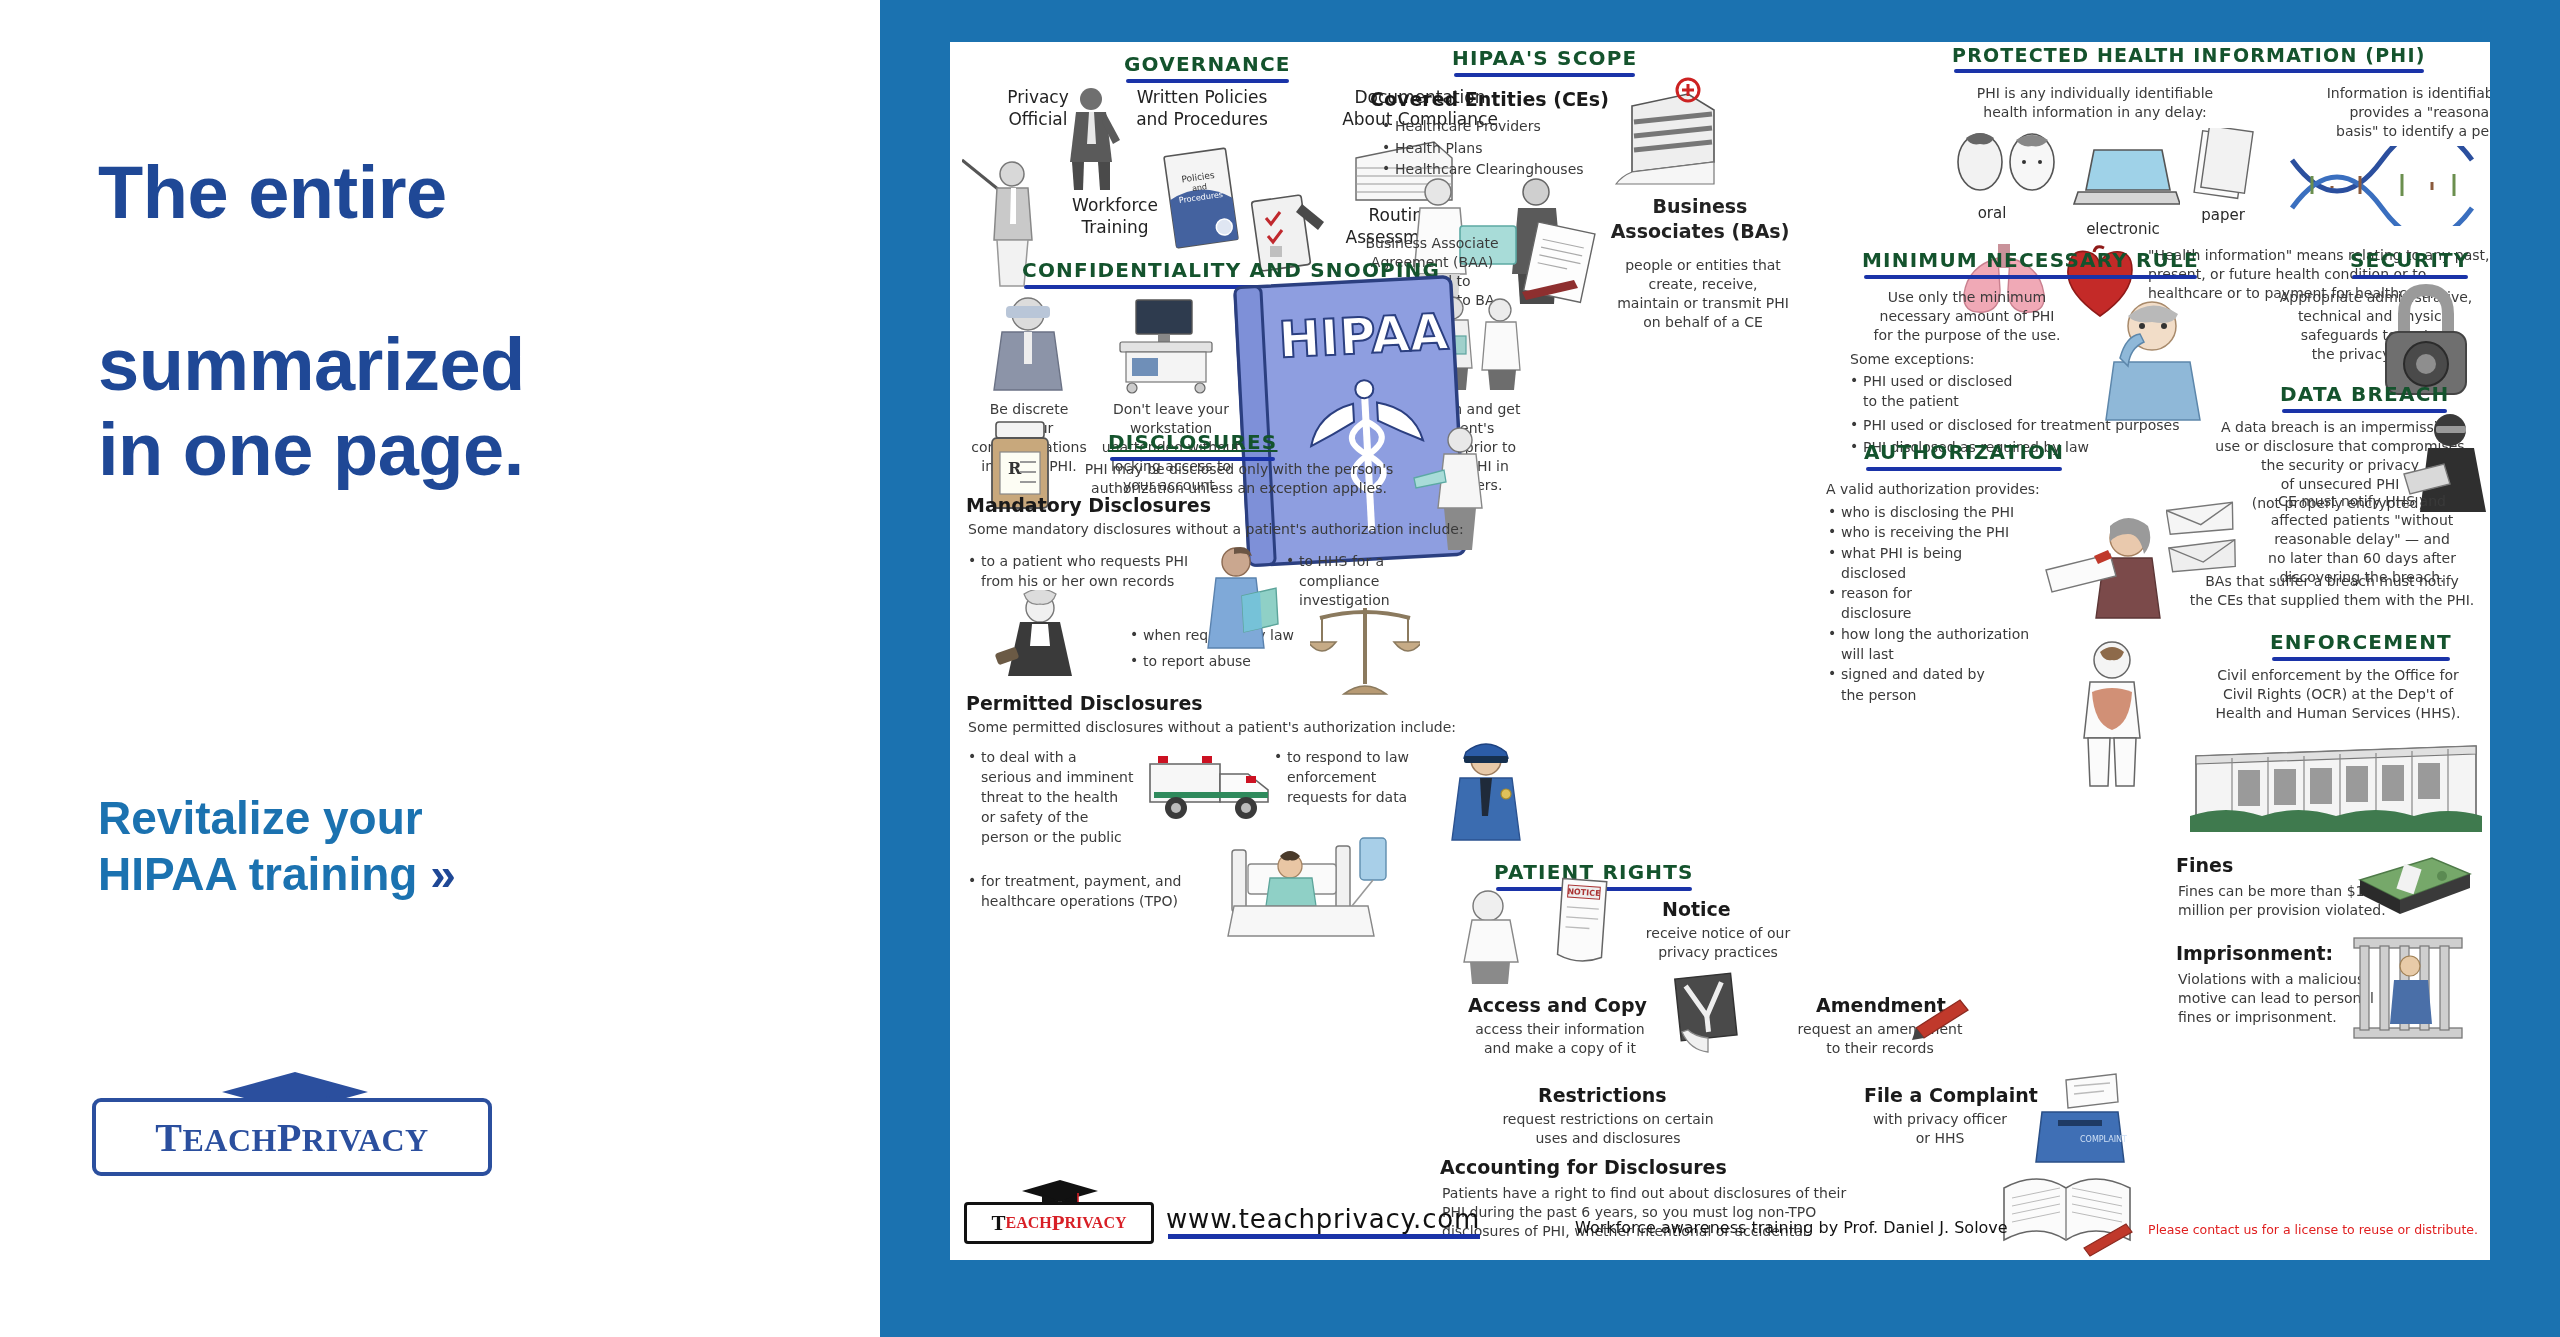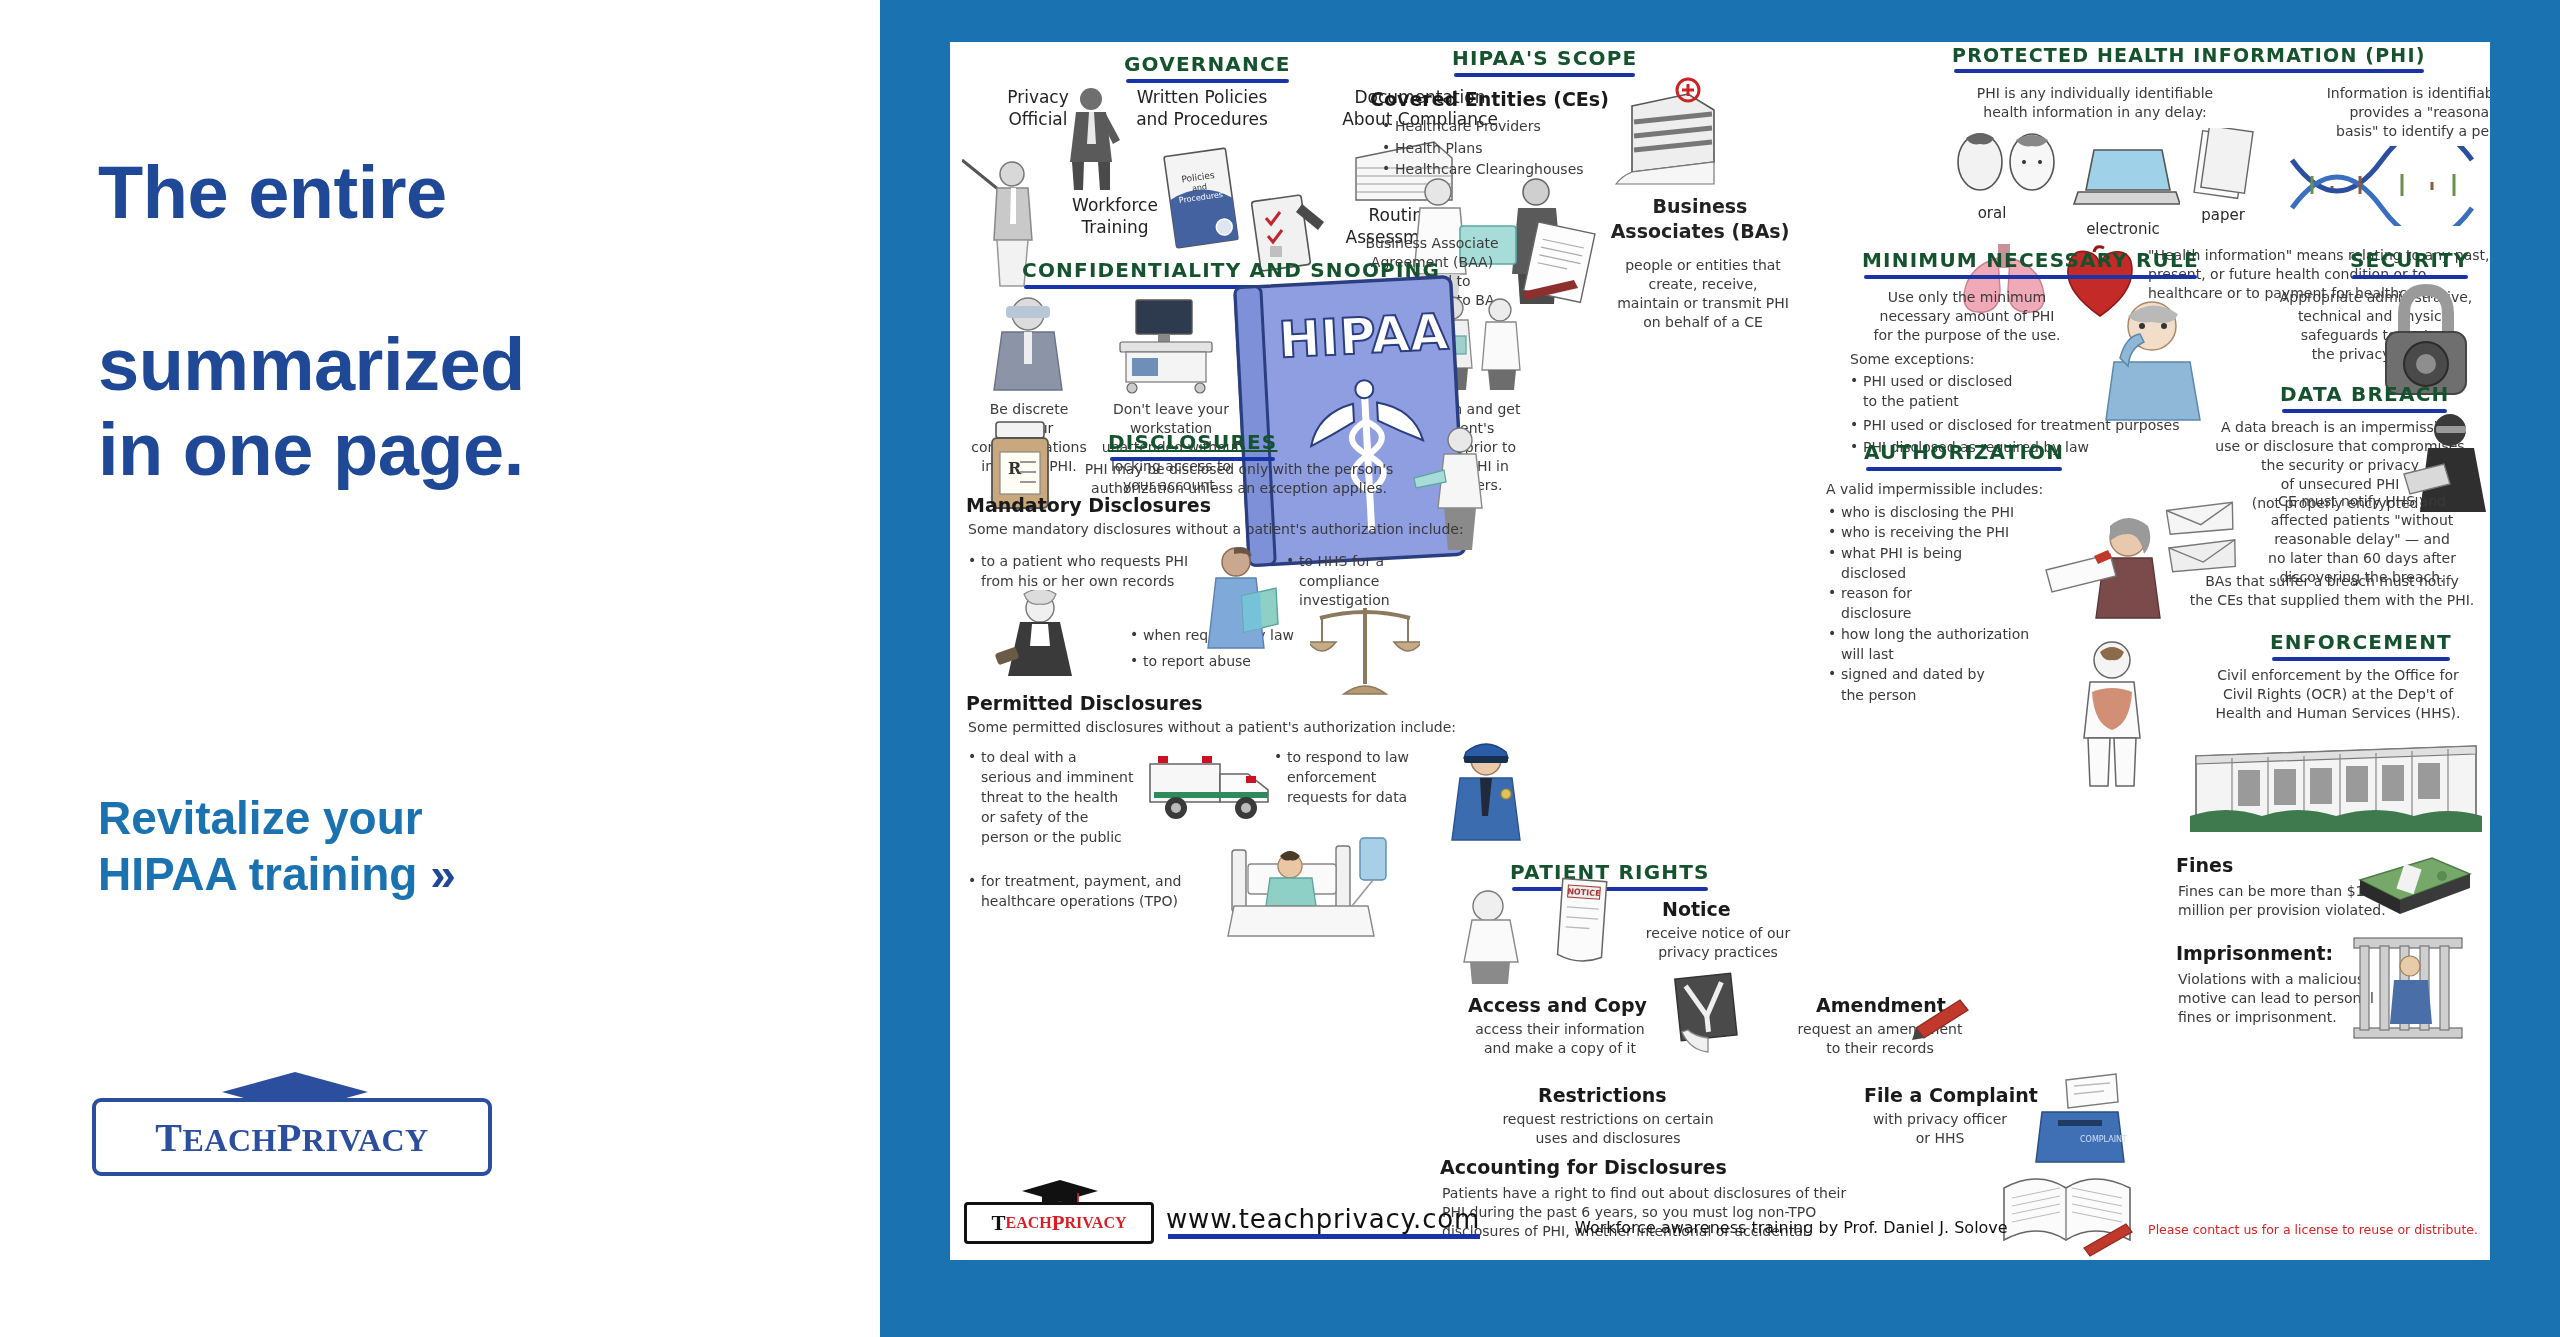--- a/index.html
+++ b/index.html
@@ -643,21 +643,21 @@
           <path d="M6 44 L72 52 L66 78 L4 68 Z" fill="#eeeeee" stroke="#777" stroke-width="1.4"></path>
           <path d="M6 44 L36 66 L72 52" fill="none" stroke="#777" stroke-width="1.4"></path>
         </g>
       </svg>
     </div>
 
     <div class="body-txt c" style="left:1232px; top:530px; width:300px; white-space:pre-line; font-size:14px;">BAs that suffer a breach must notify
 the CEs that supplied them with the PHI.</div>
 
     <div class="sec-title" style="left:914px; top:398px;">AUTHORIZATION</div>
-    <div class="body-txt" style="left:876px; top:438px; font-size:14px;">A valid impermissible includes:</div>
+    <div class="body-txt" style="left:876px; top:438px; font-size:14px;">A valid authorization provides:</div>
     <ul class="blist body-txt" style="left:878px; top:460px; width:250px; font-size:14px; line-height:1.45;">
       <li>who is disclosing the PHI</li>
       <li>who is receiving the PHI</li>
       <li style="white-space:pre-line;">what PHI is being
 disclosed</li>
       <li style="white-space:pre-line;">reason for
 disclosure</li>
       <li style="white-space:pre-line;">how long the authorization
 will last</li>
       <li style="white-space:pre-line;">signed and dated by
@@ -678,21 +678,21 @@
       <svg width="96" height="150" viewBox="0 0 96 150">
         <circle cx="48" cy="22" r="18" fill="#f4f4f4" stroke="#666" stroke-width="1.5"></circle>
         <path d="M36 14 Q48 4 60 14 Q56 24 48 22 Q40 24 36 14 Z" fill="#8d6a4a"></path>
         <path d="M26 44 L70 44 L76 100 L20 100 Z" fill="#fbfbfb" stroke="#666" stroke-width="1.5"></path>
         <path d="M28 54 Q48 46 68 54 Q66 86 48 92 Q30 86 28 54 Z" fill="#c97d5e" opacity="0.85"></path>
         <path d="M24 100 L46 100 L44 148 L26 148 Z" fill="#fbfbfb" stroke="#666" stroke-width="1.5"></path>
         <path d="M50 100 L72 100 L70 148 L52 148 Z" fill="#fbfbfb" stroke="#666" stroke-width="1.5"></path>
       </svg>
     </div>
 
-    <div class="sec-title" style="left:560px; top:818px;">PATIENT RIGHTS</div>
+    <div class="sec-title" style="left:544px; top:818px;">PATIENT RIGHTS</div>
 
     <div class="ill" style="left:508px; top:844px;">
       <svg width="90" height="100" viewBox="0 0 90 100">
         <circle cx="30" cy="20" r="15" fill="#efefef" stroke="#777" stroke-width="1.4"></circle>
         <path d="M14 34 L52 34 L60 76 L6 76 Z" fill="#fafafa" stroke="#888" stroke-width="1.4"></path>
         <path d="M12 76 L52 76 L50 98 L14 98 Z" fill="#8a8a8a"></path>
       </svg>
     </div>
     <div class="ill" style="left:600px; top:832px;">
       <svg width="64" height="92" viewBox="0 0 64 92">

